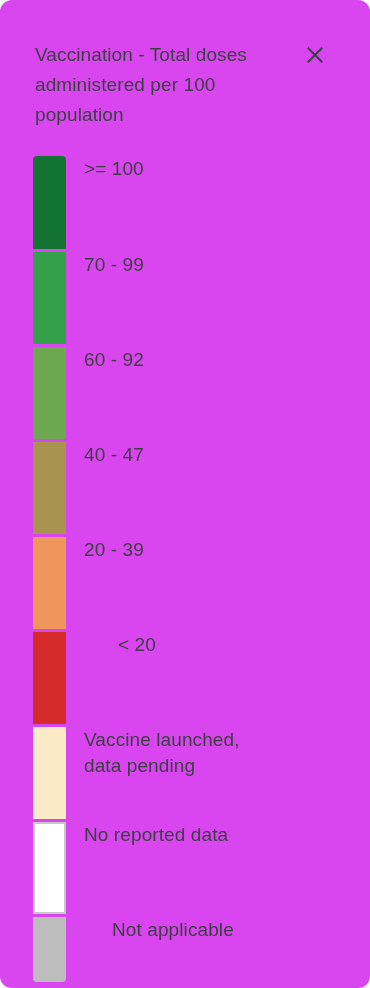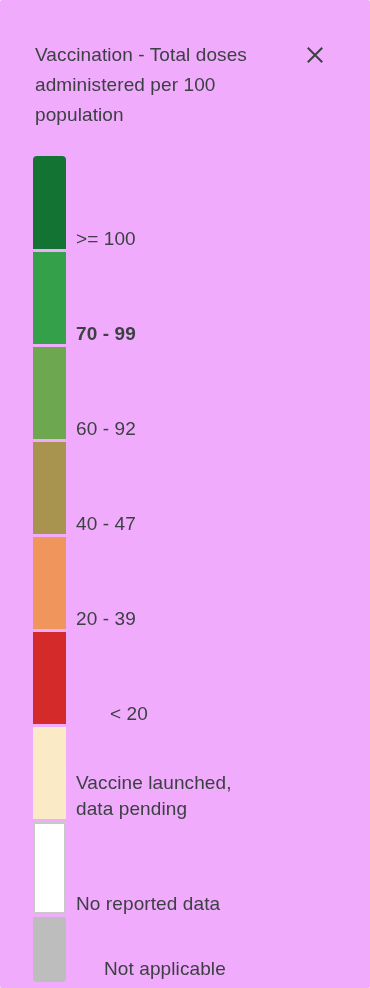--- a/index.html
+++ b/index.html
@@ -8,24 +8,24 @@
     width:370px;height:988px;
     background:#ffffff;
     font-family:"Liberation Sans", sans-serif;
     overflow:hidden;
     position:relative;
   }
   #legend-panel{
     position:absolute;
     left:0;top:0;
     width:370px;height:988px;
-    background:#f0abfc;
+    background:#d946ef;
     box-sizing:border-box;
     box-shadow:0 1px 3px rgba(60,64,67,.16);
-    border-radius:2px;
+    border-radius:12px;
     overflow:hidden;
   }
   
   #legend-header{
     position:absolute;
     left:35px;top:40px;
     width:260px;
   }
   #legend-title{
     font-size:19px;
@@ -67,22 +67,22 @@
     left:0;right:0;top:0;bottom:3px;
     box-sizing:border-box;
   }
   .legend-row:last-child .swatch{bottom:0;}
   .swatch.rounded-top{border-top-left-radius:4px;border-top-right-radius:4px;}
   .swatch.rounded-bottom{border-bottom-left-radius:4px;border-bottom-right-radius:4px;}
   .swatch.outlined{border:2px solid #c8c8c8;}
   .label-cell{
     flex:1 1 auto;
     display:flex;
-    align-items:flex-end;
-    padding-left:10px;
+    align-items:flex-start;
+    padding-left:18px;
     padding-right:8px;
     box-sizing:border-box;
   }
   .legend-label{
     font-size:19px;
     line-height:26px;
     color:#3c4043;
     letter-spacing:.1px;
     white-space:pre-line;
   }
@@ -106,21 +106,21 @@
 
   <div id="legend-items">
       <div class="legend-row" style="height: 96px;">
         <div class="swatch-cell">
           <div class="swatch rounded-top" style="background: rgb(19, 115, 51);"></div>
         </div>
         <div class="label-cell">
           <span class="legend-label">&gt;= 100</span>
         </div>
       </div>
-      <div class="legend-row" style="height: 95px; font-weight: bold;">
+      <div class="legend-row" style="height: 95px;">
         <div class="swatch-cell">
           <div class="swatch" style="background: rgb(52, 160, 74);"></div>
         </div>
         <div class="label-cell">
           <span class="legend-label">70 - 99</span>
         </div>
       </div>
       <div class="legend-row" style="height: 95px;">
         <div class="swatch-cell">
           <div class="swatch" style="background: rgb(109, 167, 79);"></div>

